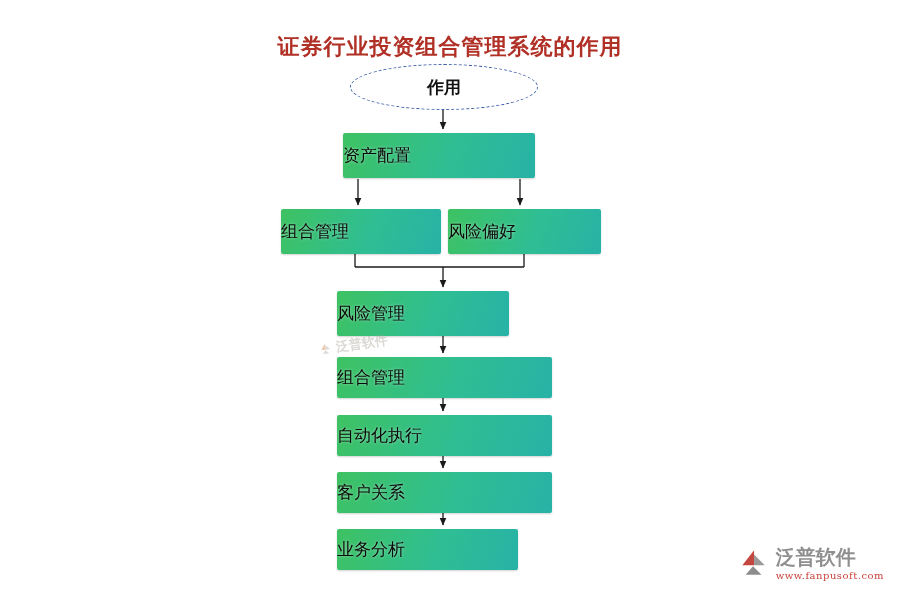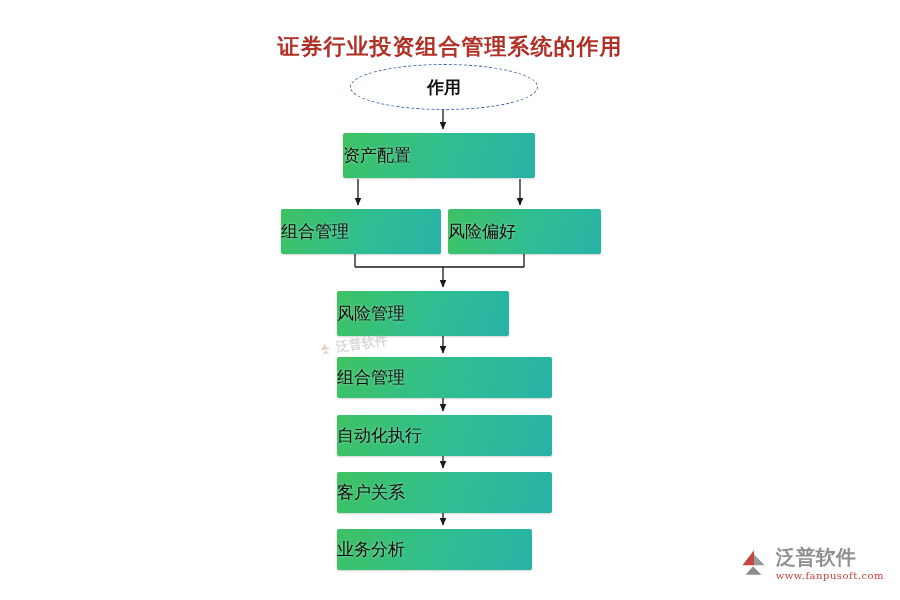--- a/index.html
+++ b/index.html
@@ -25,21 +25,21 @@
     text-shadow:0 0 3px rgba(255,255,255,0.55);
     border-radius:2px;
   }
   .n-asset     {left:343px;top:133px;width:192px;height:45px;}
   .n-portfolio {left:281px;top:209px;width:160px;height:45px;}
   .n-riskpref  {left:448px;top:209px;width:153px;height:45px;}
   .n-riskmgmt  {left:337px;top:291px;width:172px;height:45px;}
   .n-perf      {left:337px;top:357px;width:215px;height:41px;}
   .n-auto      {left:337px;top:415px;width:215px;height:41px;}
   .n-customer  {left:337px;top:472px;width:215px;height:41px;}
-  .n-business  {left:337px;top:529px;width:195px;height:41px;}
+  .n-business  {left:337px;top:529px;width:181px;height:41px;}
   .connectors{position:absolute;left:0;top:0;width:900px;height:600px;pointer-events:none;}
   .watermark{
     position:absolute;left:318px;top:336px;display:flex;align-items:center;gap:4px;
     opacity:0.45;transform:rotate(-8deg);color:#b0a9a2;
     font-size:13px;font-weight:bold;
   }
   .watermark svg{width:14px;height:14px;}
   .footer-logo{
     position:absolute;right:16px;top:546px;display:flex;align-items:flex-start;gap:6px;
   }

